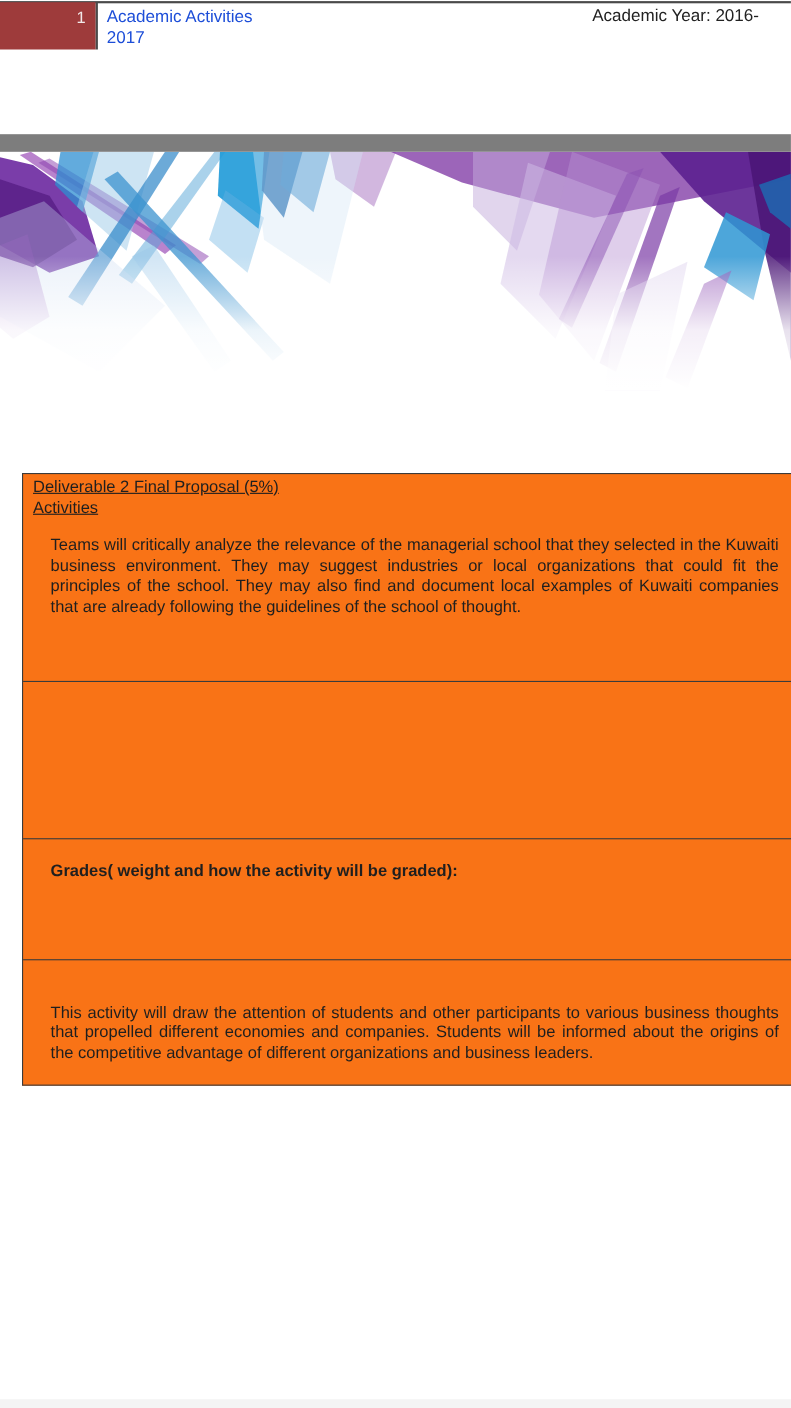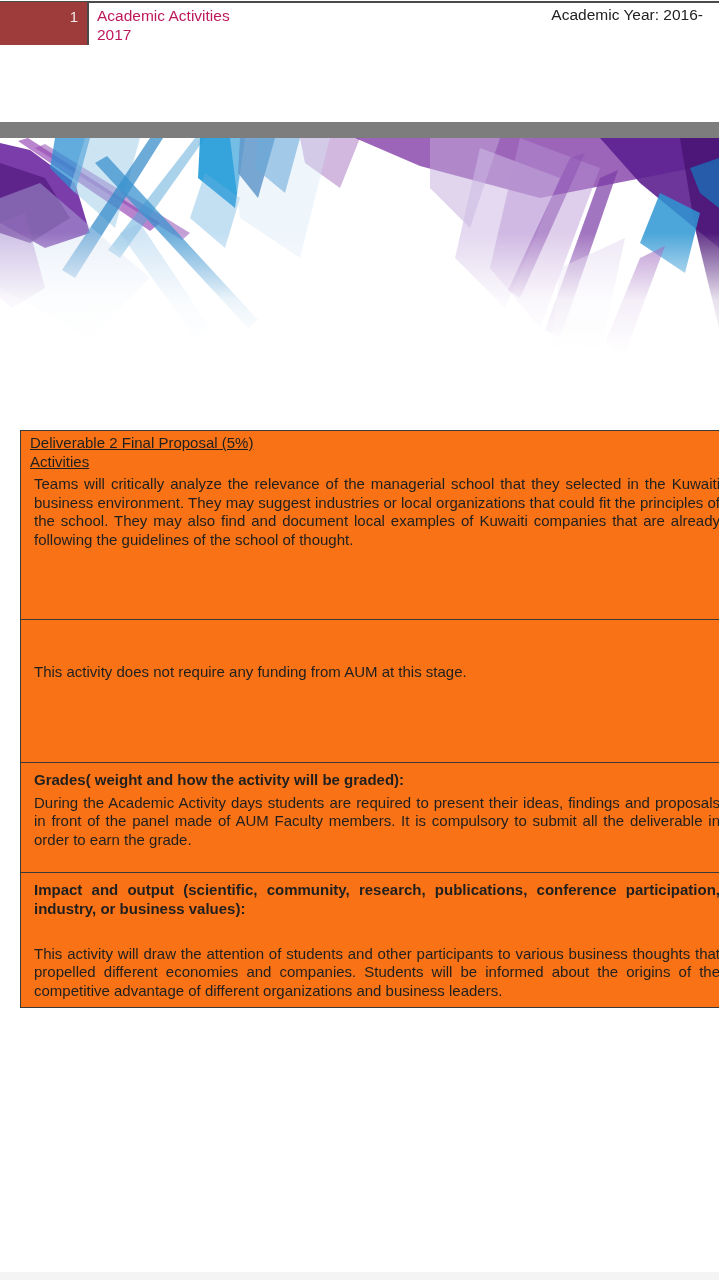--- a/index.html
+++ b/index.html
@@ -9,38 +9,38 @@
     overflow:hidden;
   }
   
   .top-rule{position:absolute;top:1px;left:0;width:719px;height:2px;background:#4a4a4a;}
   .pagenum-box{
     position:absolute;top:2px;left:0;width:87px;height:43px;background:#9e3b3b;
     color:#f2e9e9;font-size:15px;box-sizing:border-box;
     display:flex;align-items:flex-start;justify-content:flex-end;padding:6px 9px 0 0;
   }
   .header-divider{position:absolute;top:2px;left:87px;width:2px;height:43px;background:#4a4a4a;}
-  .header-title{position:absolute;top:6px;left:97px;font-size:15.5px;line-height:19px;color:#be185d;}
-  .header-year{position:absolute;top:6px;right:16px;font-size:15.5px;color:#222;}
+  .header-title{position:absolute;top:6px;left:97px;font-size:15.5px;line-height:19px;color:#1d4ed8;}
+  .header-year{position:absolute;top:6px;right:29px;font-size:15.5px;color:#222;}
   
   .gray-bar{position:absolute;top:122px;left:0;width:719px;height:16px;background:#7d7d7d;}
   .banner{position:absolute;top:138px;left:0;width:719px;height:217px;overflow:hidden;}
   .banner svg{display:block;width:719px;height:217px;}
   
   .doc-table{
     position:absolute;top:430px;left:20px;width:714px;box-sizing:border-box;
     border:1.5px solid #3b3b3b;background:#f97316;
   }
   .row{box-sizing:border-box;padding:3px 9px 2px 9px;font-size:15px;line-height:18.6px;overflow:hidden;}
   .row + .row{border-top:1.5px solid #3b3b3b;}
   .row-deliverable{height:188px;padding-top:3px;}
   .row-requirements{height:143px;padding-top:20px;}
   .row-grades{height:110px;padding-top:4px;}
   .row-impact{min-height:114px;padding-top:4px;}
-  .row p{margin:4px;text-align:justify;}
+  .row p{margin:16px;text-align:justify;}
   .u{text-decoration:underline;}
   .blank{height:18.6px;}
   .b{font-weight:bold;}
   .i{font-style:italic;}
   .bottom-strip{position:absolute;left:0;bottom:0;width:719px;height:8px;background:#f4f4f4;}
 </style>
 </head>
 <body>
 
 <div class="page">
@@ -119,30 +119,27 @@
 
     <section class="row row-deliverable">
       <div class="u">Deliverable 2 Final Proposal (5%)</div>
       <div class="u">Activities</div>
       <p>Teams will critically analyze the relevance of the managerial school that they selected in the Kuwaiti business environment. They may suggest industries or local organizations that could fit the principles of the school. They may also find and document local examples of Kuwaiti companies that are already following the guidelines of the school of thought.</p>
       <div class="blank"></div>
     </section>
 
     <section class="row row-requirements">
       <div class="blank"></div>
-      <p>This activity does not require any funding from AUM at this stage.</p>
     </section>
 
     <section class="row row-grades">
       <p class="b">Grades( weight and how the activity will be graded):</p>
-      <p>During the Academic Activity days students are required to present their ideas, findings and proposals in front of the panel made of AUM Faculty members. It is compulsory to submit all the deliverable in order to earn the grade.</p>
     </section>
 
     <section class="row row-impact">
-      <p class="b">Impact and output (scientific, community, research, publications, conference participation, industry, or business values):</p>
       <div class="blank"></div>
       <p>This activity will draw the attention of students and other participants to various business thoughts that propelled different economies and companies. Students will be informed about the origins of the competitive advantage of different organizations and business leaders.</p>
     </section>
 
   </div>
 
   <div class="bottom-strip"></div>
 
 </div>
 

